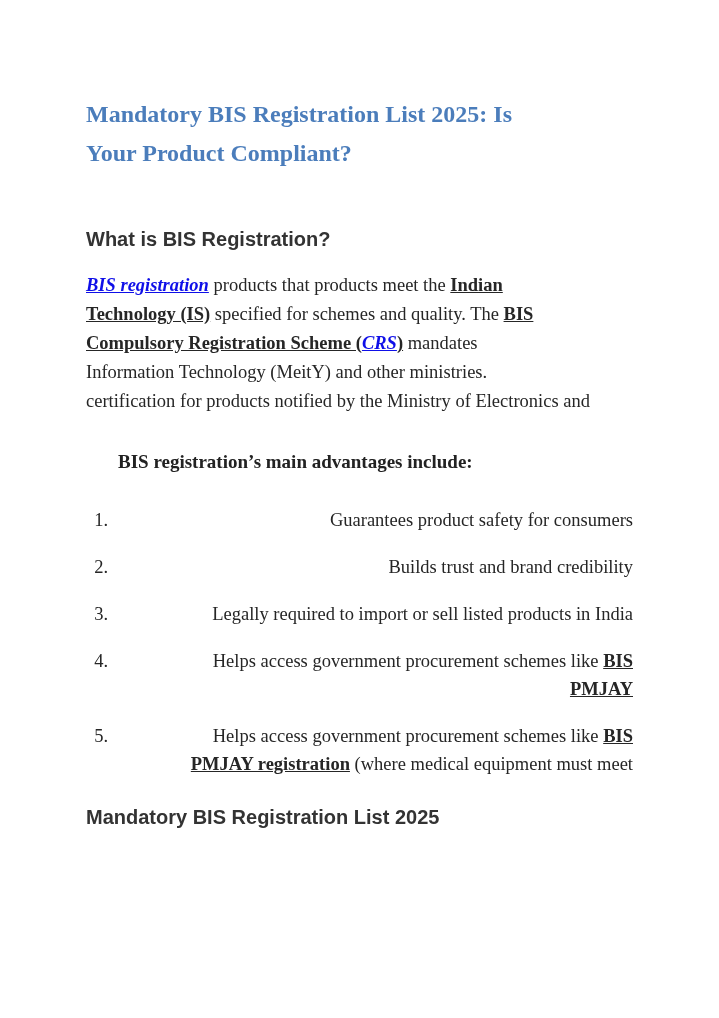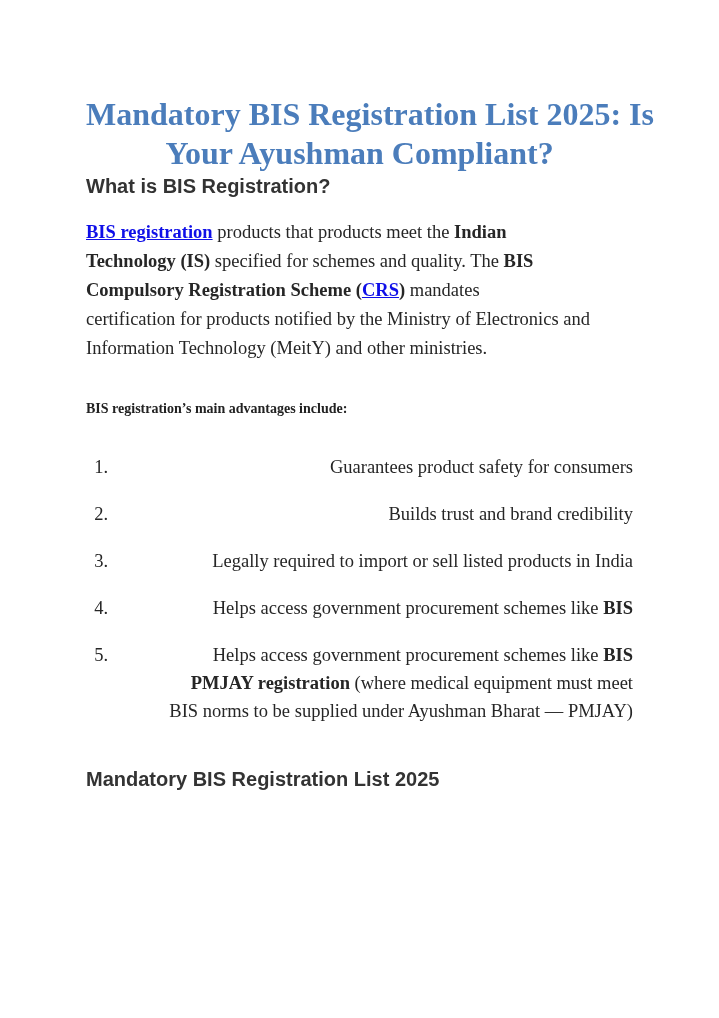--- a/index.html
+++ b/index.html
@@ -18,95 +18,96 @@
   }
   .page {
     width: 719px;
     height: 1018px;
     padding: 0 86px;
     background: var(--bg-color);
   }
   
   .doc-title {
     margin-top: 95px;
-    text-align: center;
     color: var(--title-color);
     font-family: "Liberation Serif", serif;
     font-weight: 700;
-    font-size: 32px;
+    font-size: 24px;
     line-height: 39px;
   }
   .doc-title .title-line { white-space: pre; }
 
   
   .doc-body { font-family: "Liberation Serif", serif; }
-  .doc-body > :nth-child(1) { }
+  .doc-body > :nth-child(1) { margin-top: 53px; }
   .doc-body > :nth-child(2) { margin-top: 19px; }
   .doc-body > :nth-child(3) { margin-top: 32px; }
   .doc-body > :nth-child(4) { margin-top: 31px; }
-  .doc-body > :nth-child(5) { margin-top: 41px; }
+  .doc-body > :nth-child(5) { margin-top: 26px; }
   .doc-body > :nth-child(6) { margin-top: 15px; }
 
   .heading-sans {
     font-family: "Liberation Sans", sans-serif;
     font-weight: 700;
     font-size: 20px;
     line-height: 26px;
     color: var(--heading-color);
   }
   .heading-serif {
     font-family: "Liberation Serif", serif;
     font-weight: 700;
-    font-size: 14px;
+    font-size: 19px;
     line-height: 27px;
     color: #222222;
+    margin-left: 32px;
   }
   .paragraph, .num-list {
     font-size: 18.5px;
     color: var(--body-color);
   }
   .line { white-space: pre; }
   .paragraph .line { line-height: 29px; }
   .num-list .line { line-height: 28px; }
 
   .list-item { display: flex; }
   .list-item + .list-item { margin-top: 19px; }
   .li-num {
     width: 22px;
     flex: 0 0 22px;
     text-align: right;
     margin-right: 7px;
     line-height: 28px;
   }
   .li-body { flex: 1 1 auto; text-align: right; }
 
-  .bold { font-weight: 700; }
+  .bold { font-weight: 700; text-decoration: underline; }
   .doc-link {
     color: var(--link-color);
     font-weight: 700;
+    font-style: italic;
     text-decoration: underline;
     cursor: pointer;
   }
 </style>
 </head>
 <body>
 
 <div class="page">
   <div class="doc-title">
     <div class="title-line">Mandatory BIS Registration List 2025: Is</div>
-    <div class="title-line">Your Ayushman Compliant?</div>
+    <div class="title-line">Your Product Compliant?</div>
   </div>
   <div class="doc-body">
       <div class="heading-sans">What is BIS Registration?</div>
       <div class="paragraph">
         <div class="line"><a class="doc-link">BIS registration</a><span class="plain"> products that products meet the </span><span class="bold">Indian</span></div>
         <div class="line"><span class="bold">Technology (IS)</span><span class="plain"> specified for schemes and quality. The </span><span class="bold">BIS</span></div>
         <div class="line"><span class="bold">Compulsory Registration Scheme (</span><a class="doc-link">CRS</a><span class="bold">)</span><span class="plain"> mandates</span></div>
+        <div class="line"><span class="plain">Information Technology (MeitY) and other ministries.</span></div>
         <div class="line"><span class="plain">certification for products notified by the Ministry of Electronics and</span></div>
-        <div class="line"><span class="plain">Information Technology (MeitY) and other ministries.</span></div>
       </div>
       <div class="heading-serif">BIS registration’s main advantages include:</div>
       <div class="num-list">
         <div class="list-item">
           <span class="li-num">1.</span>
           <div class="li-body">
             <div class="line"><span class="plain">Guarantees product safety for consumers</span></div>
           </div>
         </div>
         <div class="list-item">
@@ -118,26 +119,26 @@
         <div class="list-item">
           <span class="li-num">3.</span>
           <div class="li-body">
             <div class="line"><span class="plain">Legally required to import or sell listed products in India</span></div>
           </div>
         </div>
         <div class="list-item">
           <span class="li-num">4.</span>
           <div class="li-body">
             <div class="line"><span class="plain">Helps access government procurement schemes like </span><span class="bold">BIS</span></div>
+            <div class="line"><span class="bold">PMJAY</span></div>
           </div>
         </div>
         <div class="list-item">
           <span class="li-num">5.</span>
           <div class="li-body">
             <div class="line"><span class="plain">Helps access government procurement schemes like </span><span class="bold">BIS</span></div>
             <div class="line"><span class="bold">PMJAY registration</span><span class="plain"> (where medical equipment must meet</span></div>
-            <div class="line"><span class="plain">BIS norms to be supplied under Ayushman Bharat — PMJAY)</span></div>
           </div>
         </div>
       </div>
       <div class="heading-sans">Mandatory BIS Registration List 2025</div>
     </div>
 </div>
 
 </body></html>

